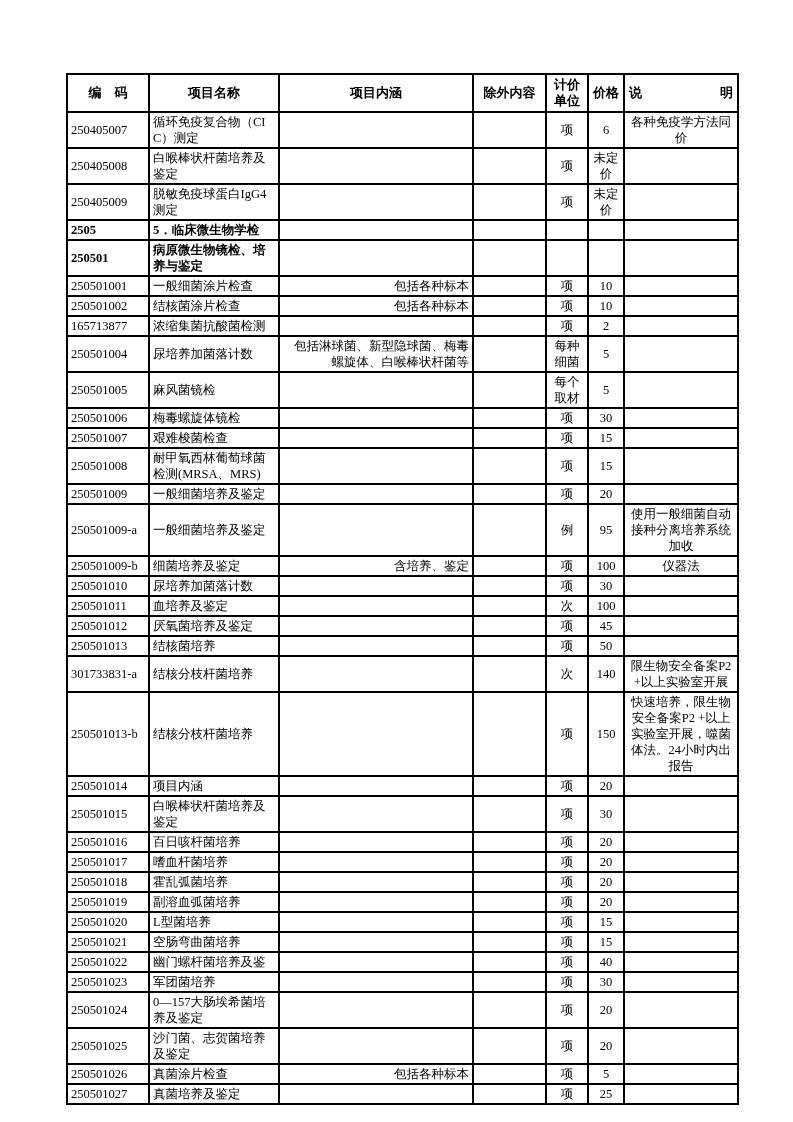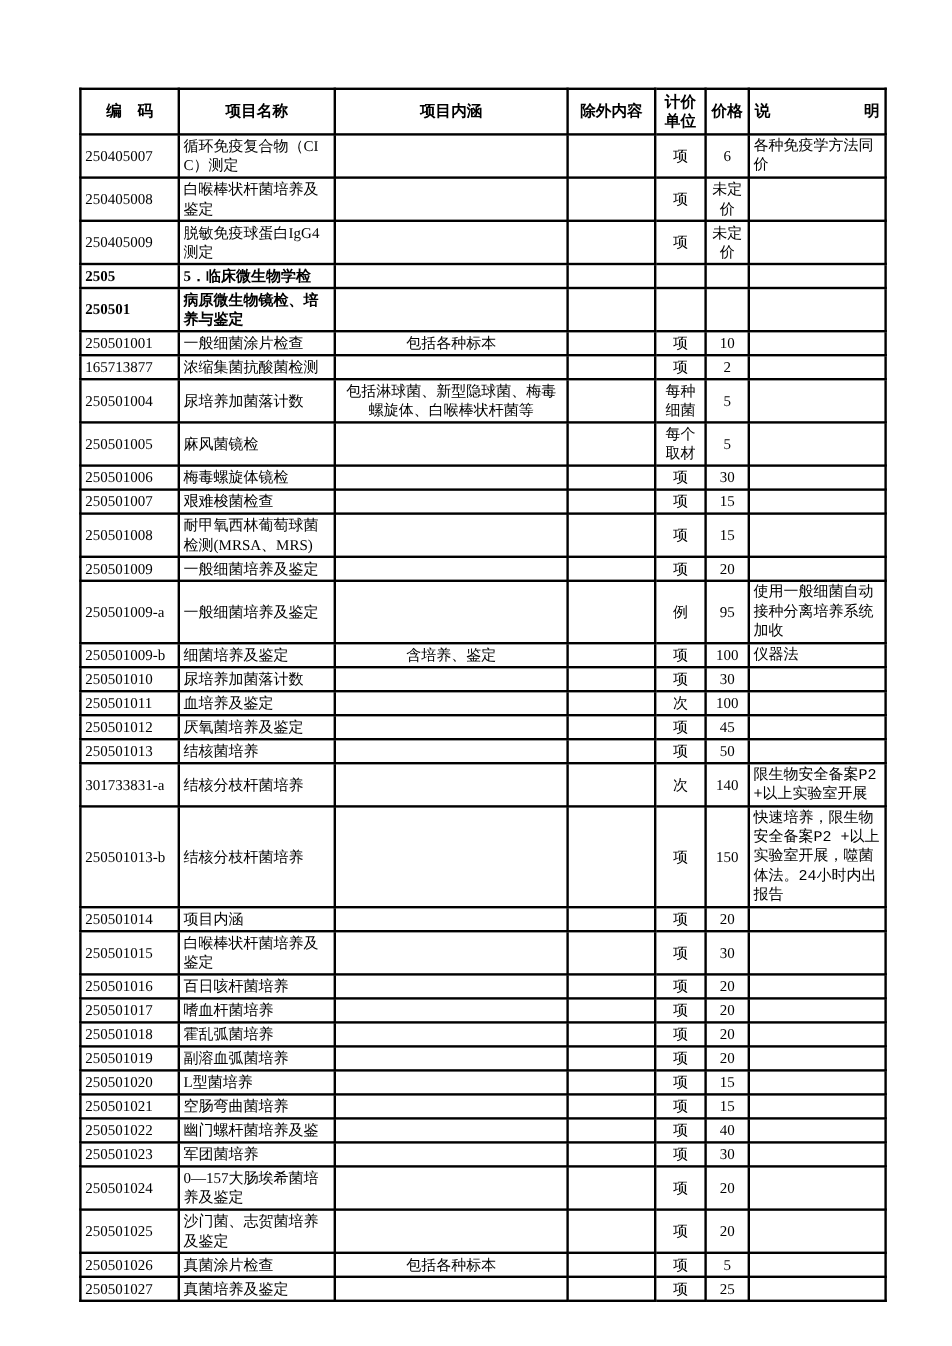--- a/index.html
+++ b/index.html
@@ -28,24 +28,24 @@
     overflow: hidden;
   }
   .price-table th {
     font-weight: bold;
     text-align: center;
     font-size: 13px;
     padding: 2px 2px;
   }
   .price-table td.c-code { text-align: left; }
   .price-table td.c-name { text-align: left; }
-  .price-table td.c-content { text-align: center; }
+  .price-table td.c-content { text-align: right; }
   .price-table td.c-unit { text-align: center; }
   .price-table td.c-price { text-align: center; }
-  .price-table td.c-note { text-align: left; font-family: Liberation Mono, monospace; }
+  .price-table td.c-note { text-align: center; }
   .price-table tr.section td { font-weight: bold; }
   .note-header-inner {
     display: flex;
     justify-content: space-between;
     padding: 0 2px;
   }
 </style>
 </head>
 <body>
 
@@ -125,20 +125,29 @@
         <tr>
     <td class="c-code">250501001</td>
     <td class="c-name">一般细菌涂片检查</td>
     <td class="c-content">包括各种标本</td>
     <td class="c-excl"></td>
     <td class="c-unit">项</td>
     <td class="c-price">10</td>
     <td class="c-note"></td>
   </tr>
         <tr>
+    <td class="c-code">250501002</td>
+    <td class="c-name">结核菌涂片检查</td>
+    <td class="c-content">包括各种标本</td>
+    <td class="c-excl"></td>
+    <td class="c-unit">项</td>
+    <td class="c-price">10</td>
+    <td class="c-note"></td>
+  </tr>
+        <tr>
     <td class="c-code">165713877</td>
     <td class="c-name">浓缩集菌抗酸菌检测</td>
     <td class="c-content"></td>
     <td class="c-excl"></td>
     <td class="c-unit">项</td>
     <td class="c-price">2</td>
     <td class="c-note"></td>
   </tr>
         <tr>
     <td class="c-code">250501004</td>

